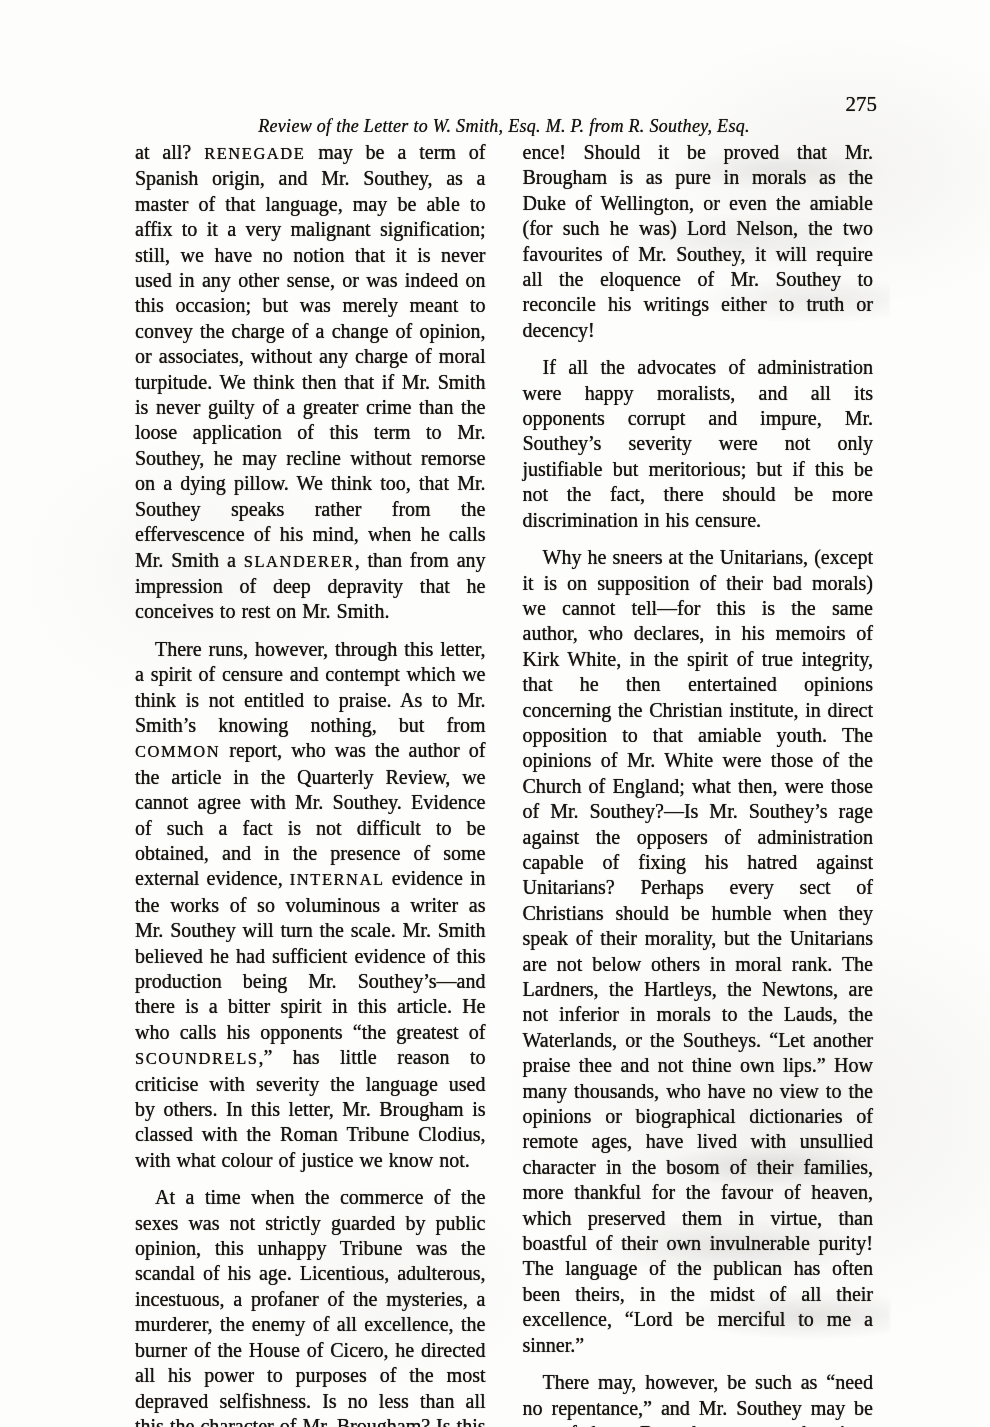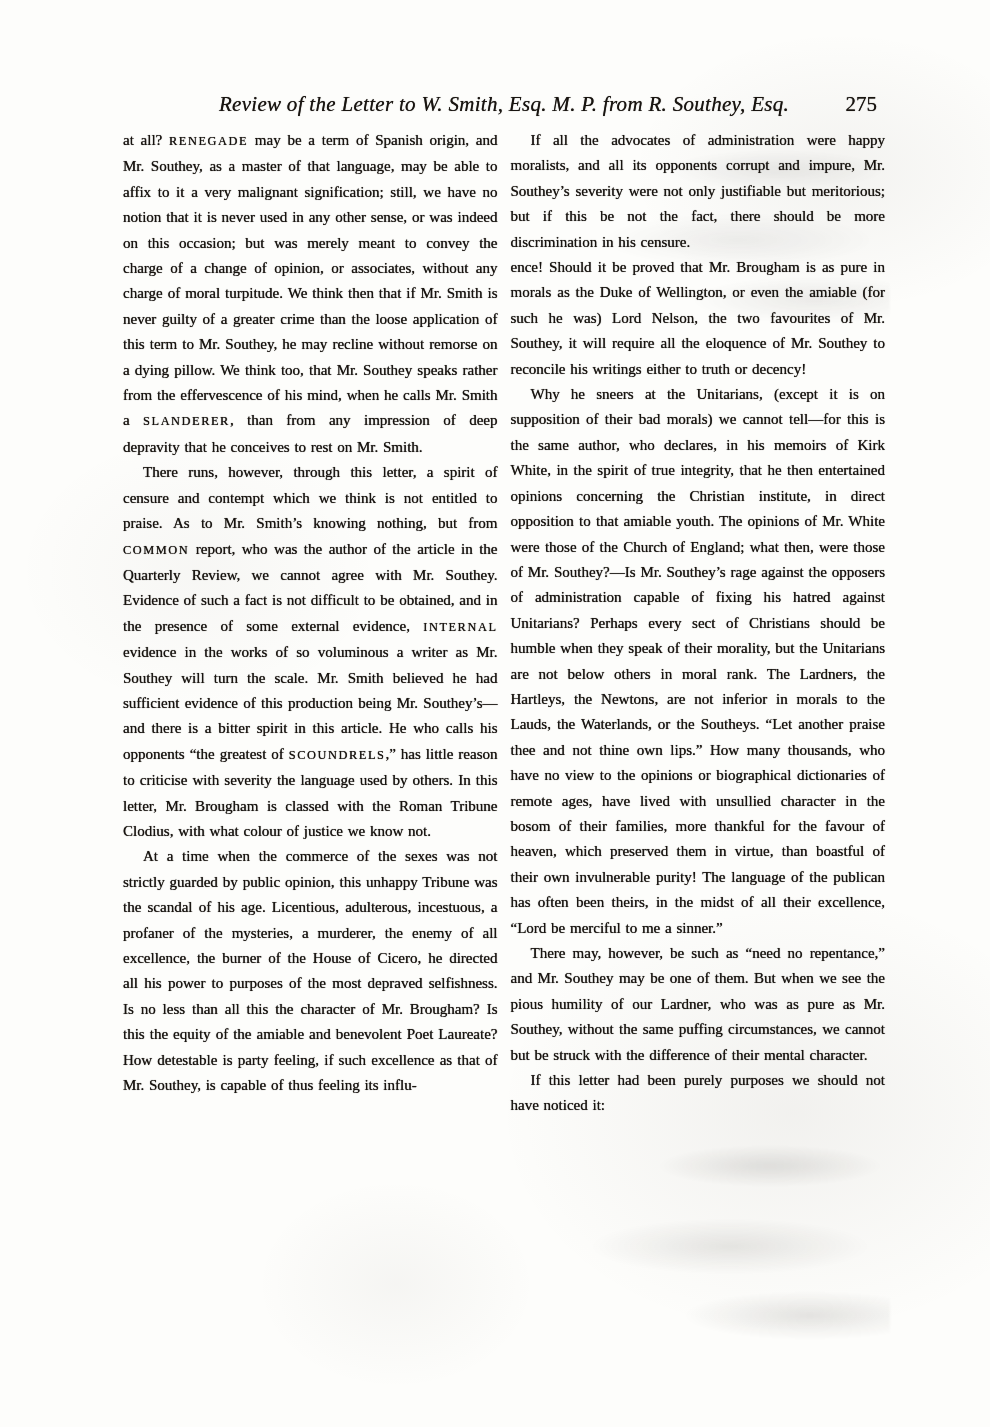--- a/index.html
+++ b/index.html
@@ -36,46 +36,47 @@
     position: absolute;
     top: 92px;
     left: 123px;
     width: 762px;
     height: 30px;
   }
   .head-title {
     display: block;
     text-align: center;
     font-style: italic;
-    font-size: 21px;
+    font-size: 18px;
     letter-spacing: 0.3px;
     white-space: nowrap;
     text-shadow: 0 0 0.7px rgba(24,20,16,0.9);
+    margin-top: 24px;
   }
   .page-number {
     position: absolute;
     right: 8px;
     top: 0;
     font-size: 21px;
     text-shadow: 0 0 0.7px rgba(24,20,16,0.9);
   }
   .columns {
     position: absolute;
     top: 128px;
     left: 123px;
     width: 762px;
     display: flex;
     gap: 13px;
   }
   .col {
     width: 375px;
   }
   .body-text {
-    margin: 0;
-    font-size: 15px;
+    margin: 12px;
+    font-size: 20px;
     line-height: 25.4px;
     text-align: justify;
     text-justify: inter-word;
     word-spacing: 1px;
     text-shadow: 0 0 0.8px rgba(24,20,16,0.85), 0.3px 0.3px 0 rgba(24,20,16,0.25);
   }
   .body-text.indent { text-indent: 20px; }
   .body-text .sc {
     font-size: 0.82em;
     letter-spacing: 1.6px;
@@ -110,22 +111,22 @@
 
   <div class="columns">
 
     <div class="col">
       <p class="body-text">at all?  <span class="sc">RENEGADE</span> may be a term of Spanish origin, and Mr. Southey, as a master of that language, may be able to affix to it a very malignant signification; still, we have no notion that it is never used in any other sense, or was indeed on this occasion; but was merely meant to convey the charge of a change of opinion, or associates, without any charge of moral turpitude.  We think then that if Mr. Smith is never guilty of a greater crime than the loose application of this term to Mr. Southey, he may recline without remorse on a dying pillow.  We think too, that Mr. Southey speaks rather from the effervescence of his mind, when he calls Mr. Smith a <span class="sc">SLANDERER</span>, than from any impression of deep depravity that he conceives to rest on Mr. Smith.</p>
       <p class="body-text indent">There runs, however, through this letter, a spirit of censure and contempt which we think is not entitled to praise.  As to Mr. Smith’s knowing nothing, but from <span class="sc">COMMON</span> report, who was the author of the article in the Quarterly Review, we cannot agree with Mr. Southey.  Evidence of such a fact is not difficult to be obtained, and in the presence of some external evidence, <span class="sc">INTERNAL</span> evidence in the works of so voluminous a writer as Mr. Southey will turn the scale.  Mr. Smith believed he had sufficient evidence of this production being Mr. Southey’s—and there is a bitter spirit in this article.  He who calls his opponents “the greatest of <span class="sc">SCOUNDRELS</span>,” has little reason to criticise with severity the language used by others.  In this letter, Mr. Brougham is classed with the Roman Tribune Clodius, with what colour of justice we know not.</p>
       <p class="body-text indent">At a time when the commerce of the sexes was not strictly guarded by public opinion, this unhappy Tribune was the scandal of his age.  Licentious, adulterous, incestuous, a profaner of the mysteries, a murderer, the enemy of all excellence, the burner of the House of Cicero, he directed all his power to purposes of the most depraved selfishness.  Is no less than all this the character of Mr. Brougham?  Is this the equity of the amiable and benevolent Poet Laureate?  How detestable is party feeling, if such excellence as that of Mr. Southey, is capable of thus feeling its influ-</p>
     </div>
 
     <div class="col">
+      <p class="body-text">ence!  Should it be proved that Mr. Brougham is as pure in morals as the Duke of Wellington, or even the amiable (for such he was) Lord Nelson, the two favourites of Mr. Southey, it will require all the eloquence of Mr. Southey to reconcile his writings either to truth or decency!</p>
       <p class="body-text indent">If all the advocates of administration were happy moralists, and all its opponents corrupt and impure, Mr. Southey’s severity were not only justifiable but meritorious; but if this be not the fact, there should be more discrimination in his censure.</p>
-      <p class="body-text">ence!  Should it be proved that Mr. Brougham is as pure in morals as the Duke of Wellington, or even the amiable (for such he was) Lord Nelson, the two favourites of Mr. Southey, it will require all the eloquence of Mr. Southey to reconcile his writings either to truth or decency!</p>
       <p class="body-text indent">Why he sneers at the Unitarians, (except it is on supposition of their bad morals) we cannot tell—for this is the same author, who declares, in his memoirs of Kirk White, in the spirit of true integrity, that he then entertained opinions concerning the Christian institute, in direct opposition to that amiable youth.  The opinions of Mr. White were those of the Church of England; what then, were those of Mr. Southey?—Is Mr. Southey’s rage against the opposers of administration capable of fixing his hatred against Unitarians?  Perhaps every sect of Christians should be humble when they speak of their morality, but the Unitarians are not below others in moral rank.  The Lardners, the Hartleys, the Newtons, are not inferior in morals to the Lauds, the Waterlands, or the Southeys.  “Let another praise thee and not thine own lips.”  How many thousands, who have no view to the opinions or biographical dictionaries of remote ages, have lived with unsullied character in the bosom of their families, more thankful for the favour of heaven, which preserved them in virtue, than boastful of their own invulnerable purity!  The language of the publican has often been theirs, in the midst of all their excellence, “Lord be merciful to me a sinner.”</p>
       <p class="body-text indent">There may, however, be such as “need no repentance,” and Mr. Southey may be one of them.  But when we see the pious humility of our Lardner, who was as pure as Mr. Southey, without the same puffing circumstances, we cannot but be struck with the difference of their mental character.</p>
       <p class="body-text indent">If this letter had been purely purposes we should not have noticed it:</p>
     </div>
 
   </div>
 
   <div class="showthrough st-right-upper"></div>
   <div class="showthrough st-right-lower"></div>
 

